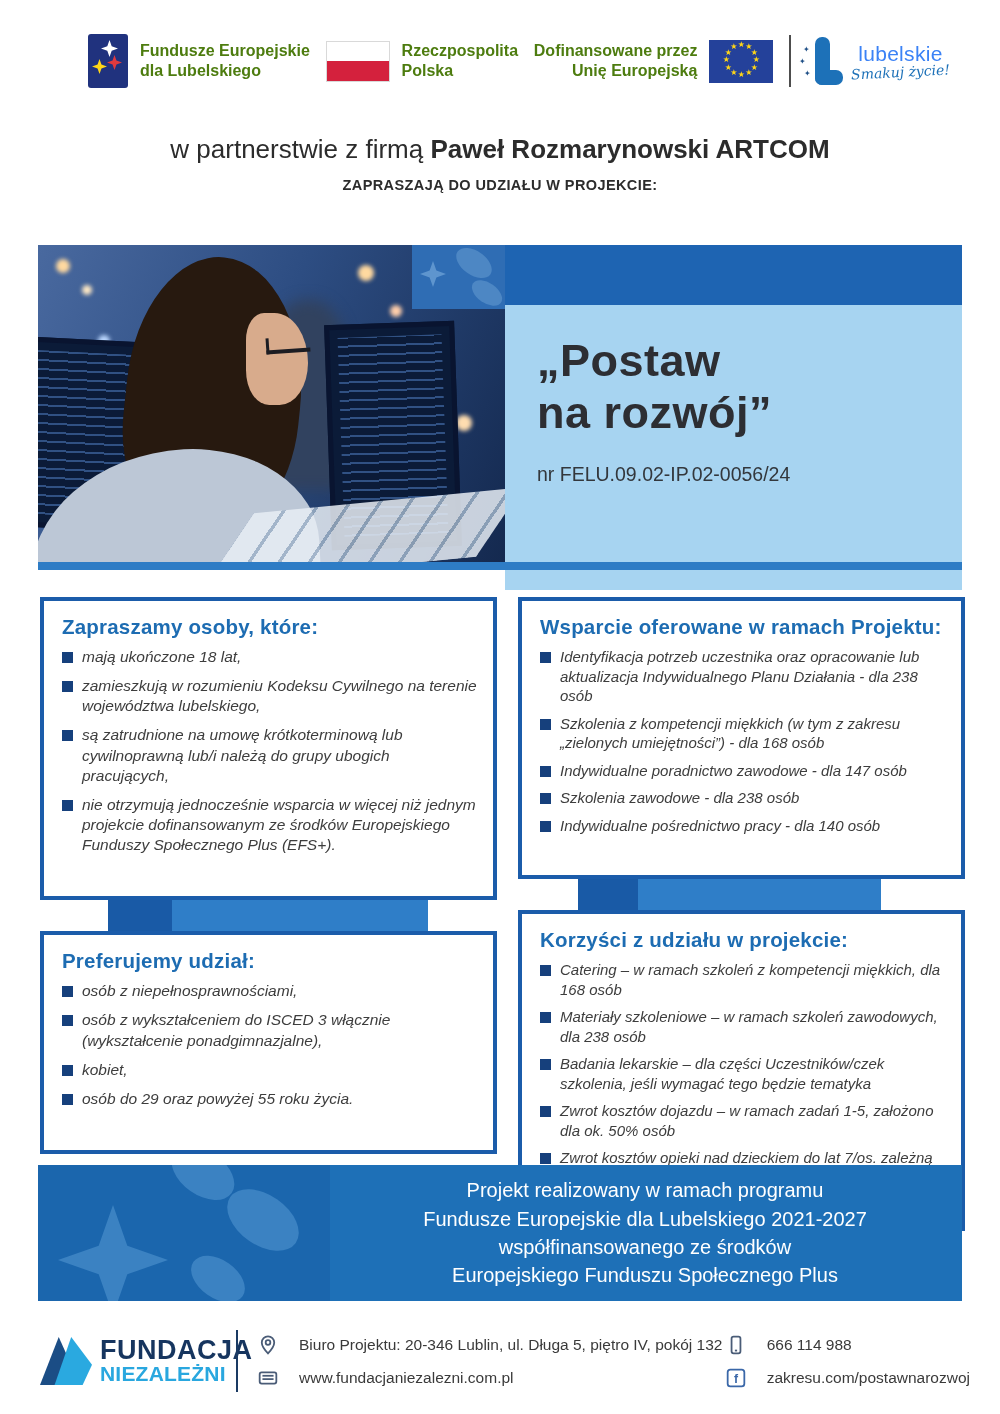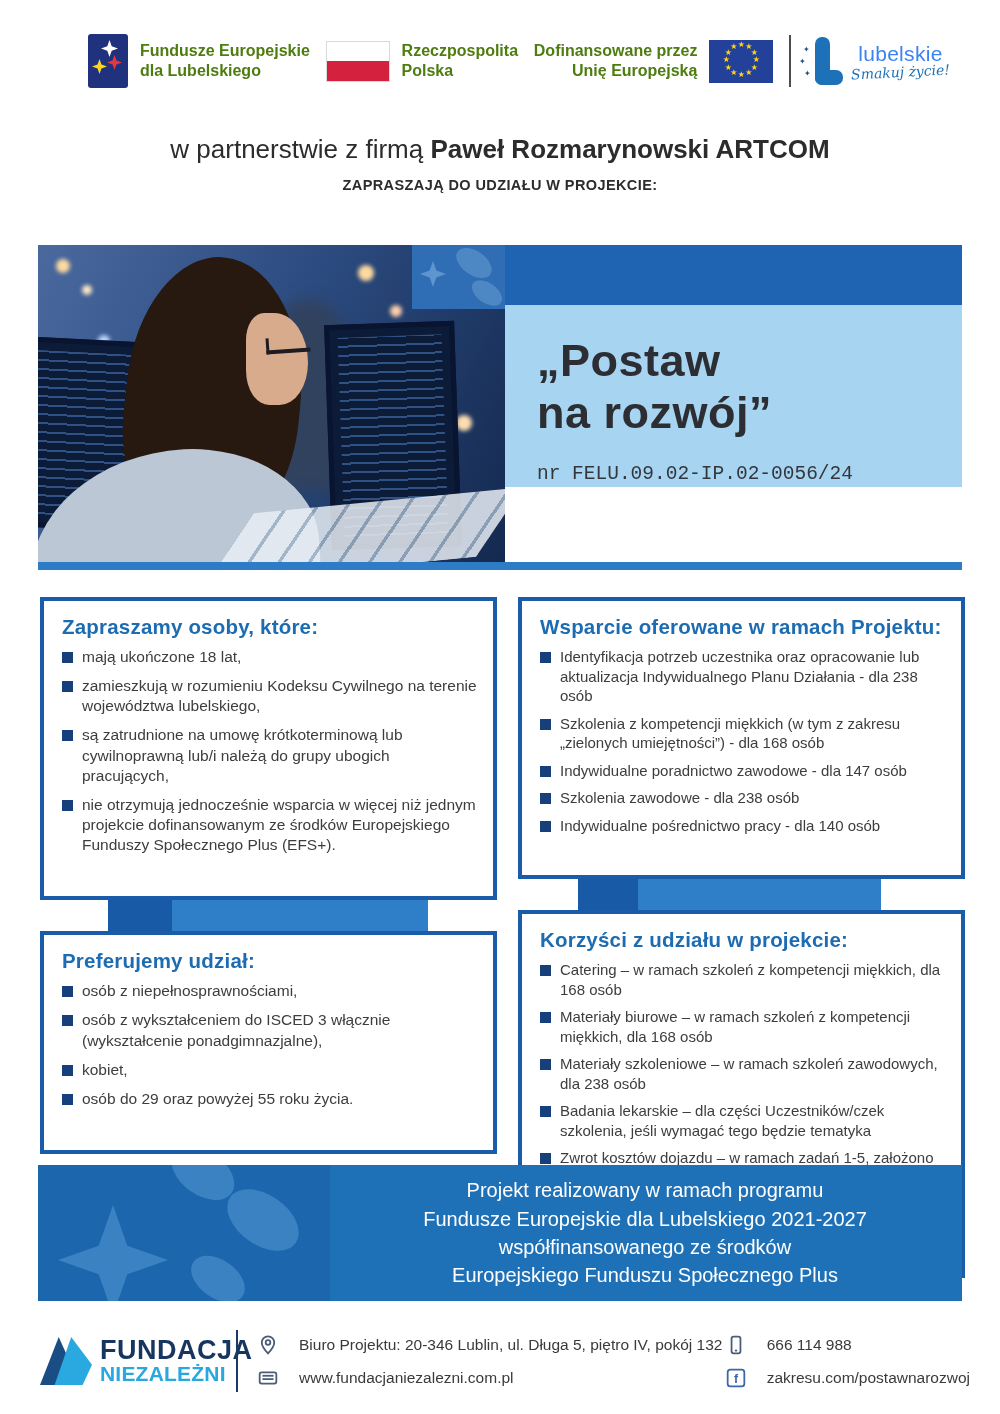--- a/index.html
+++ b/index.html
@@ -50,31 +50,31 @@
   .face { position:absolute; left:208px; top:68px; width:62px; height:92px; background:#d8ab8c; border-radius:35% 65% 55% 45%; }
   .glasses { position:absolute; left:228px; top:92px; width:44px; height:16px; border-bottom:4px solid #1c1c22; border-left:3px solid #1c1c22; transform:rotate(-4deg); }
   .torso { position:absolute; left:-10px; top:205px; width:290px; height:140px; background:#bcc7d6; border-radius:55% 45% 0 0 / 90% 70% 0 0; transform:rotate(-3deg); }
   .keys { position:absolute; right:15px; bottom:-8px; width:250px; height:70px; background:repeating-linear-gradient(90deg,#e8eef5 0 26px,#9fb3c8 26px 30px), repeating-linear-gradient(0deg,rgba(159,179,200,0.9) 0 3px,transparent 3px 18px); transform:skewX(-38deg) rotate(-6deg); opacity:0.85; }
   .hero-decor { position:absolute; left:374px; top:0; width:93px; height:64px; background:#2f6db4; overflow:hidden; }
   .hero-decor .st { background:#5e95ce; }
   .hero-decor .e1 { position:absolute; width:40px; height:24px; background:#4d87c4; border-radius:50%; transform:rotate(35deg); left:42px; top:6px; }
   .hero-decor .e2 { position:absolute; width:34px; height:20px; background:#4d87c4; border-radius:50%; transform:rotate(35deg); left:58px; top:38px; }
   .hero-right { position:absolute; left:467px; top:0; right:0; height:317px; }
   .hero-topbar { height:60px; background:#1e64b2; }
-  .hero-body { height:182px; background:#a7d4f1; padding:30px 10px 0 32px; }
+  .hero-body { height:285px; background:#a7d4f1; padding:30px 10px 0 32px; }
   .hero-title { font-size:45px; font-weight:700; color:#2d2e33; line-height:1.16; letter-spacing:0.5px; }
-  .hero-num { font-size:19.5px; color:#33373c; margin-top:24px;font-family:Liberation Mono, monospace; }
+  .hero-num { font-size:19.5px; color:#33373c; margin-top:24px; }
 
   
   .cols { position:absolute; top:597px; left:40px; display:flex; gap:21px; }
   .col-l { width:457px; }
   .col-r { width:447px; }
   .box { background:#ffffff; border:4px solid #1b5caa; padding:14px 16px 32px 18px; }
   .box h2 { color:#1d6cb2; font-size:20.5px; font-weight:700; margin-bottom:8px; letter-spacing:0.2px; }
-  .box ul { list-style:none; }
+  .box ul { list-style:none;font-style:italic; }
   .box li { display:flex; gap:9px; margin-bottom:9px; color:#3d3d3d; font-size:15.5px; line-height:1.3; }
   .box li .sq { flex:0 0 11px; width:11px; height:11px; background:#16407c; margin-top:5px; }
   .box-invite { min-height:233px; }
   .box-support { min-height:221px; }
   .box-prefer { min-height:152px; }
   .box-benefits { min-height:292px; }
   .box-benefits li, .box-support li { font-size:15px; margin-bottom:8px; }
   .connector { height:31px; display:flex; }
   .connector .seg-d { background:#195aa6; }
   .connector .seg-l { background:#2f7ec8; flex:1; }
@@ -307,24 +307,20 @@
       <div class="box box-benefits">
         <h2>Korzyści z udziału w projekcie:</h2>
         <ul>
 
         <li>
               <span class="sq"></span>
               <span>Catering – w ramach szkoleń z kompetencji miękkich, dla 168 osób</span>
             </li>
             <li>
               <span class="sq"></span>
-              <span>Materiały biurowe – w ramach szkoleń z kompetencji miękkich, dla 168 osób</span>
-            </li>
-            <li>
-              <span class="sq"></span>
               <span>Materiały szkoleniowe – w ramach szkoleń zawodowych, dla 238 osób</span>
             </li>
             <li>
               <span class="sq"></span>
               <span>Badania lekarskie – dla części Uczestników/czek szkolenia, jeśli wymagać tego będzie tematyka</span>
             </li>
             <li>
               <span class="sq"></span>
               <span>Zwrot kosztów dojazdu – w ramach zadań 1-5, założono dla ok. 50% osób</span>
             </li>

